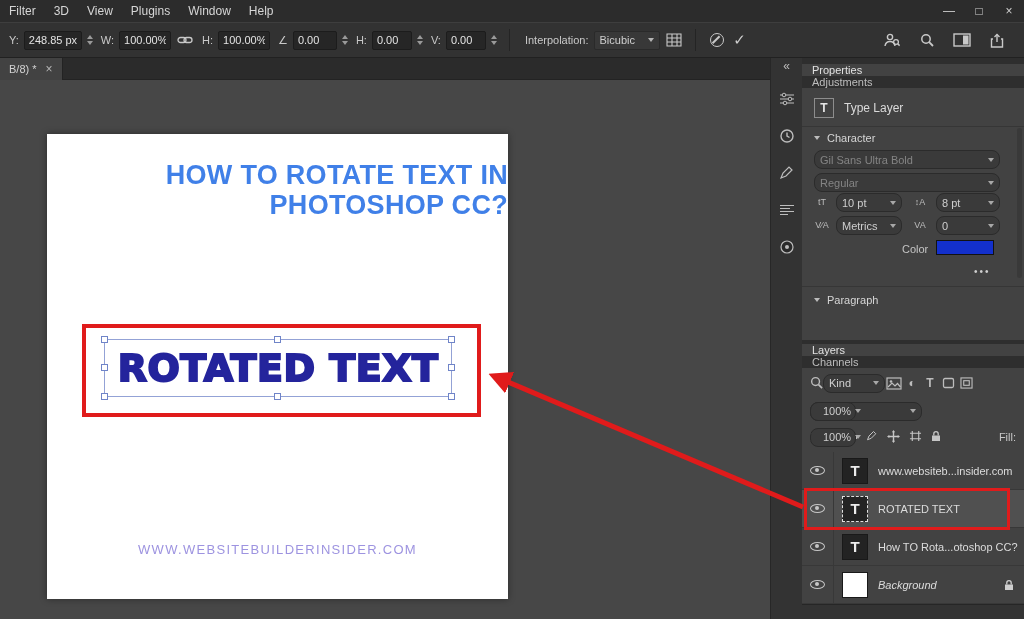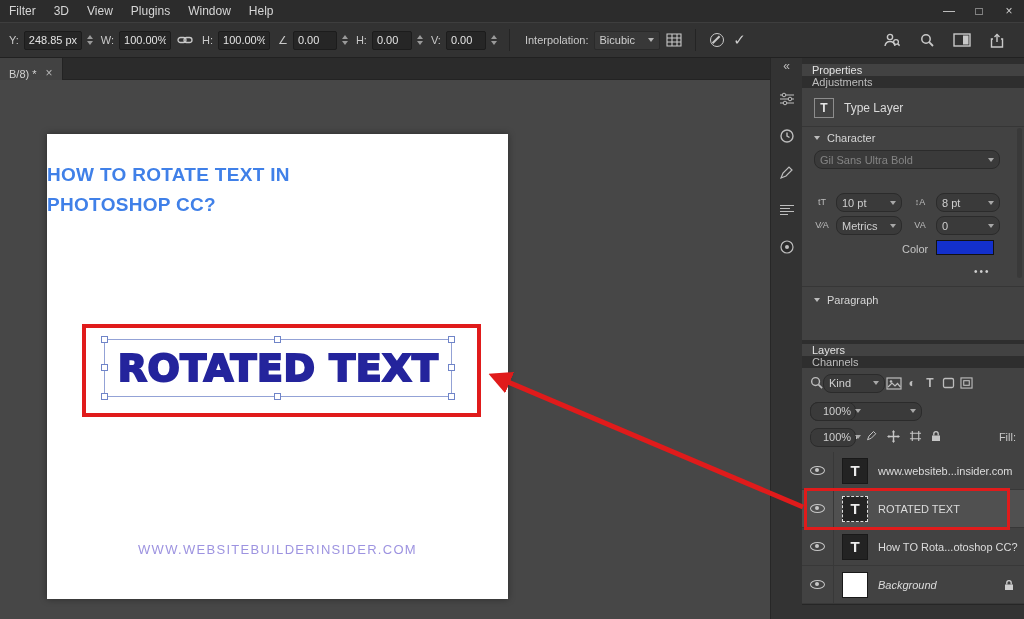--- a/index.html
+++ b/index.html
@@ -33,28 +33,28 @@
   .sel .chev { margin-left:auto; width:0; height:0; border-left:3.5px solid transparent; border-right:3.5px solid transparent; border-top:4.5px solid #b5b5b5; }
   .sel.w64{width:66px}
   .commit-glyph { color:#cdcdcd; font-size:15px; }
   .i-cancel { position:relative; width:14px; height:14px; border:1.6px solid #c9c9c9; border-radius:50%; display:inline-block; }
   .i-cancel::after { content:""; position:absolute; left:0.5px; top:4.6px; width:9.5px; height:1.6px; background:#c9c9c9; transform:rotate(-45deg); }
   .right-icons { margin-left:auto; display:flex; align-items:center; gap:17px; padding-right:12px; }
 
   
   .main { position:absolute; left:0; top:58px; width:1024px; height:561px; }
   .tab-bar { position:absolute; left:0; top:0; width:770px; height:22px; background:#2b2b2b; border-bottom:1px solid #232323; }
-  .doc-tab { position:absolute; left:0; top:0; height:22px; background:#424242; display:flex; align-items:flex-end;
+  .doc-tab { position:absolute; left:0; top:0; height:22px; background:#424242; display:flex; align-items:center;
              padding:0 9px; gap:9px; color:#d2d2d2; font-size:11px; border-right:1px solid #232323; }
   .tab-close { color:#b5b5b5; font-size:12px; }
 
   .canvas { position:absolute; left:0; top:22px; width:770px; height:539px; background:#474747; }
   .document { position:absolute; left:47px; top:54px; width:461px; height:465px; background:#ffffff; box-shadow:0 0 7px rgba(0,0,0,.4); }
-  .doc-title { position:absolute; top:26px; left:0; width:100%; text-align:left; color:#4080e8;
-               font-size:19px; font-weight:bold; line-height:30px; letter-spacing:.3px; }
+  .doc-title { position:absolute; top:26px; left:0; width:100%; text-align:right; color:#4080e8;
+               font-size:27px; font-weight:bold; line-height:30px; letter-spacing:.3px; }
   .doc-footer { position:absolute; top:408px; left:0; width:100%; text-align:center; color:#9d93e0;
                 font-size:13px; letter-spacing:1.3px; }
   .red-box { position:absolute; left:35px; top:190px; width:399px; height:93px; border:4px solid #e01b1b; z-index:4; }
   .tbox { position:absolute; left:57px; top:205px; width:348px; height:58px; border:1px solid #93a2d6; z-index:5; }
   .tbox-text { width:100%; height:100%; display:flex; align-items:center; justify-content:center;
                font-family:"DejaVu Sans",sans-serif; font-weight:bold; font-size:38px; color:#24249c;
                -webkit-text-stroke:2.1px #24249c; letter-spacing:.5px; }
   .handle { position:absolute; width:7px; height:7px; background:#ffffff; border:1px solid #6f84c8; z-index:6; }
   .h-tl{left:-4px;top:-4px}.h-tc{left:50%;margin-left:-4px;top:-4px}.h-tr{right:-4px;top:-4px}
   .h-ml{left:-4px;top:50%;margin-top:-4px}.h-mr{right:-4px;top:50%;margin-top:-4px}
@@ -320,20 +320,24 @@
 
           <div class="sec-header" style="top:44px">
             <i class="disc"></i>
             <span>Character</span>
           </div>
 
           <div class="psel dis" style="left:12px; right:24px; top:62px">
             <span>Gil Sans Ultra Bold</span>
               <i class="chev"></i>
           </div>
+          <div class="psel dis" style="left:12px; right:24px; top:85px">
+            <span>Regular</span>
+              <i class="chev"></i>
+          </div>
 
           <span class="mini-ic" style="left:10px; top:109px">tT</span>
           <div class="psel" style="left:34px; width:66px; top:105px">
             <span>10 pt</span>
               <i class="chev"></i>
           </div>
           <span class="mini-ic" style="left:108px; top:109px">↕A</span>
           <div class="psel" style="left:134px; width:64px; top:105px">
             <span>8 pt</span>
               <i class="chev"></i>

